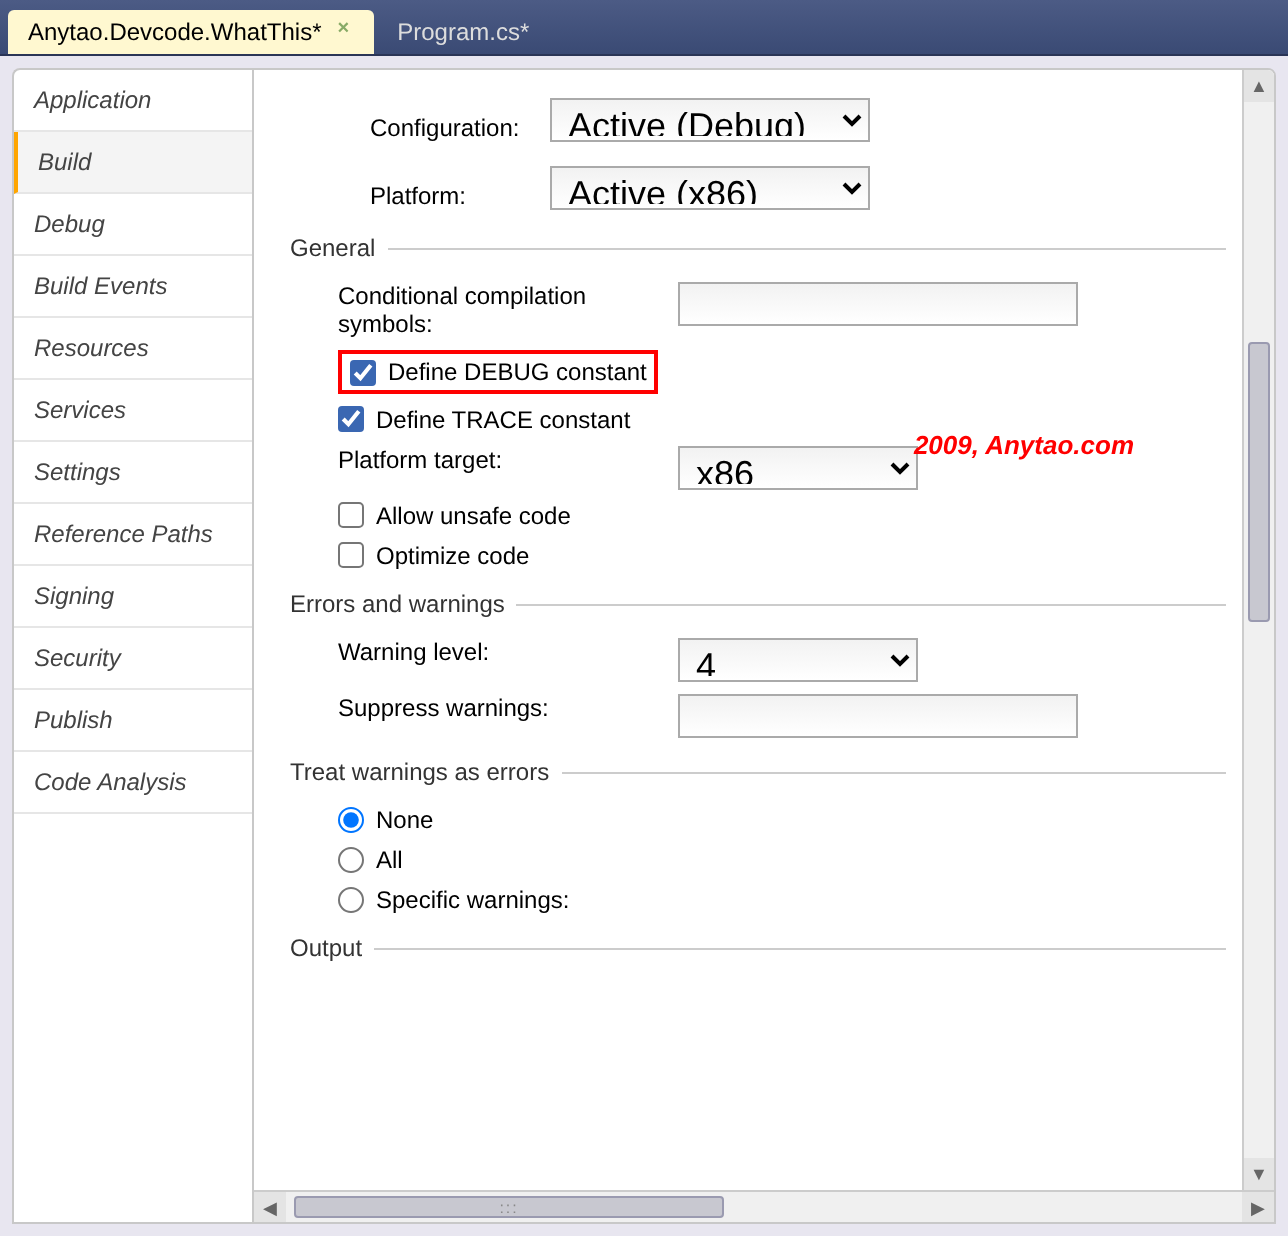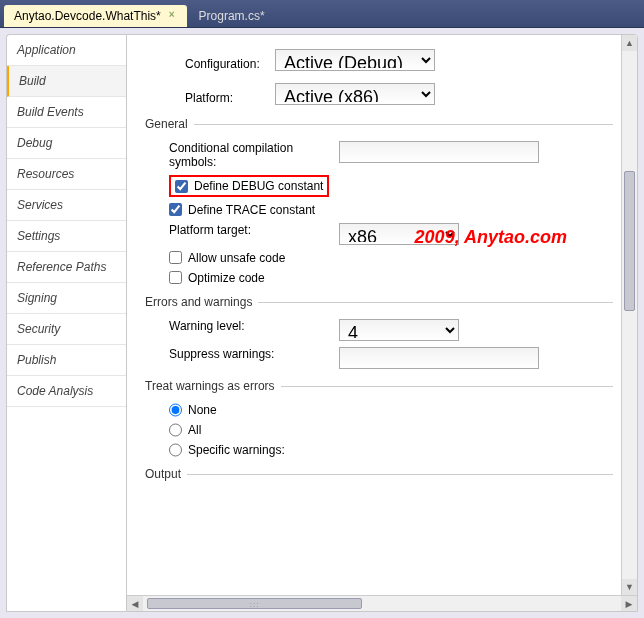--- a/index.html
+++ b/index.html
@@ -121,25 +121,25 @@
   .highlight-box {
     border: 2px solid red;
     padding: 2px 4px;
     display: inline-flex;
     align-items: center;
     gap: 6px;
   }
   .watermark {
     position: absolute;
     right: 70px;
-    top: 192px;
+    top: 180px;
     color: red;
     font-weight: bold;
     font-style: italic;
-    font-size: 18px;
+    font-size: 13px;
   }
   .radio-row {
     display: flex;
     gap: 6px;
     margin: 6px 0 6px 24px;
   }
   .vscroll {
     position: absolute;
     right: 0;
     top: 0;
@@ -209,22 +209,22 @@
   </div>
   <div class="tab">
     <span>Program.cs*</span>
   </div>
 </div>
 
 <div class="main-layout">
   <div class="sidebar">
     <div class="sidebar-item"><span>Application</span></div>
     <div class="sidebar-item active"><span>Build</span></div>
+    <div class="sidebar-item"><span>Debug</span></div>
     <div class="sidebar-item"><span>Build Events</span></div>
-    <div class="sidebar-item"><span>Debug</span></div>
     <div class="sidebar-item"><span>Resources</span></div>
     <div class="sidebar-item"><span>Services</span></div>
     <div class="sidebar-item"><span>Settings</span></div>
     <div class="sidebar-item"><span>Reference Paths</span></div>
     <div class="sidebar-item"><span>Signing</span></div>
     <div class="sidebar-item"><span>Security</span></div>
     <div class="sidebar-item"><span>Publish</span></div>
     <div class="sidebar-item"><span>Code Analysis</span></div>
   </div>
 

